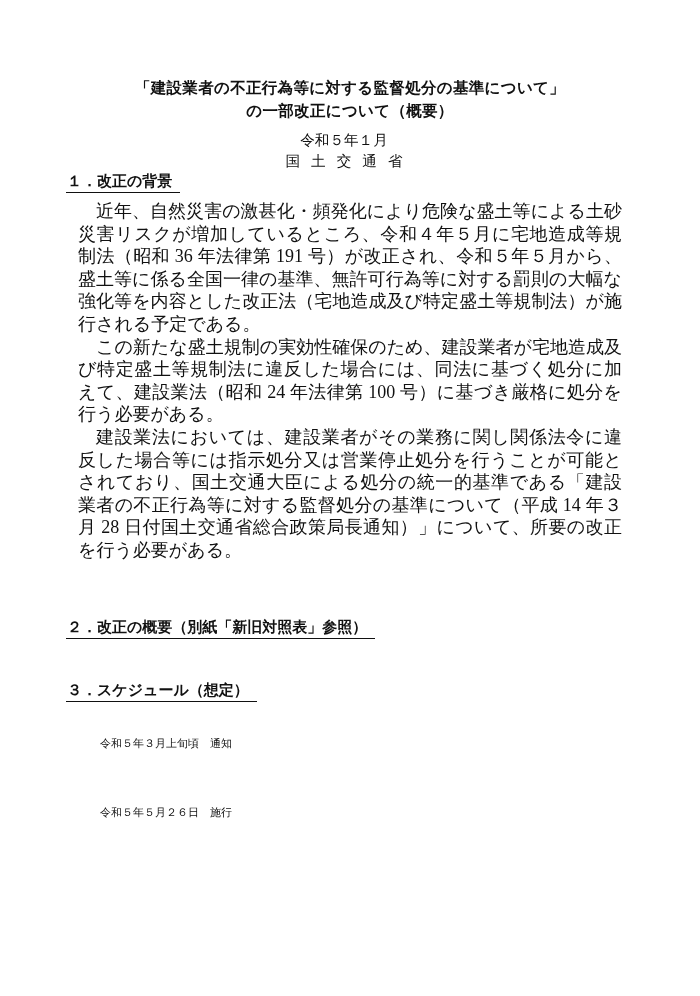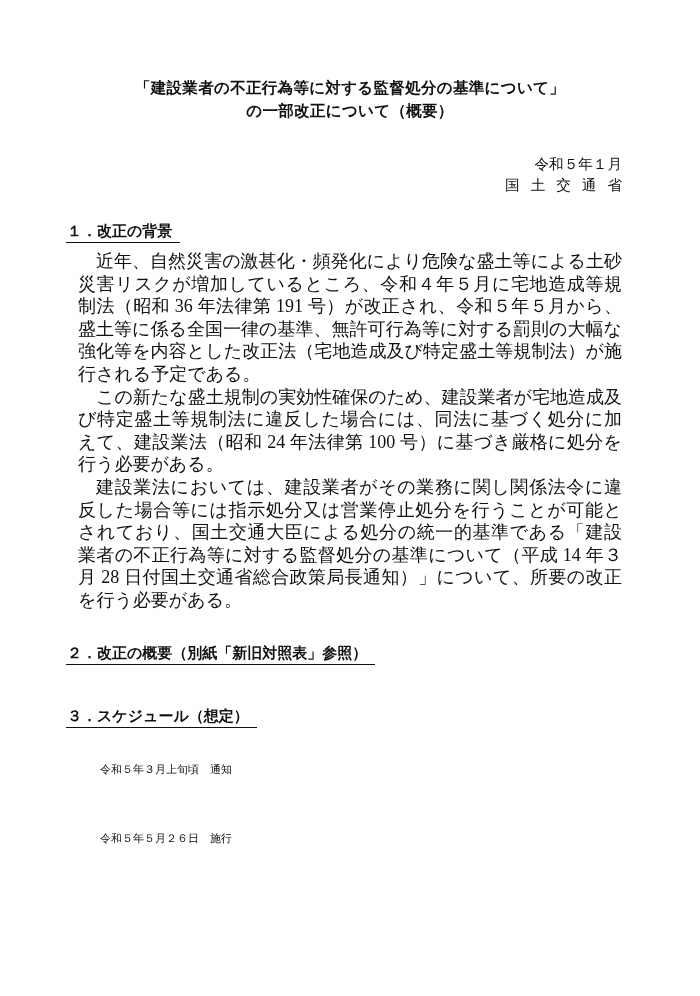--- a/index.html
+++ b/index.html
@@ -25,32 +25,32 @@
     margin-left: -66px;
     margin-right: -78px;
     font-family: "Liberation Sans", "DejaVu Sans", sans-serif;
     font-weight: bold;
     font-size: 15.5px;
     line-height: 23px;
     letter-spacing: 0.02em;
   }
   
   .issued-block {
-    margin-top: 32px;
-    text-align: right;
+    margin-top: 8px;
+    text-align: center;
     font-size: 14.6px;
     line-height: 21px;
   }
   .issued-org {
     letter-spacing: 11px;
     margin-right: -11px; 
   }
   
-  .section { margin-top: 26px; }
-  .section-2 { margin-top: 32px; text-decoration: underline; }
+  .section { }
+  .section-2 { margin-top: 56px; text-decoration: underline; }
   .section-3 { margin-top: 42px; }
   .section-heading {
     font-family: "Liberation Sans", "DejaVu Sans", sans-serif;
     font-weight: bold;
     font-size: 15px;
     line-height: 17px;
     margin: 0 0 7px 0;
   }
   .section-heading .underline {
     display: inline-block;

